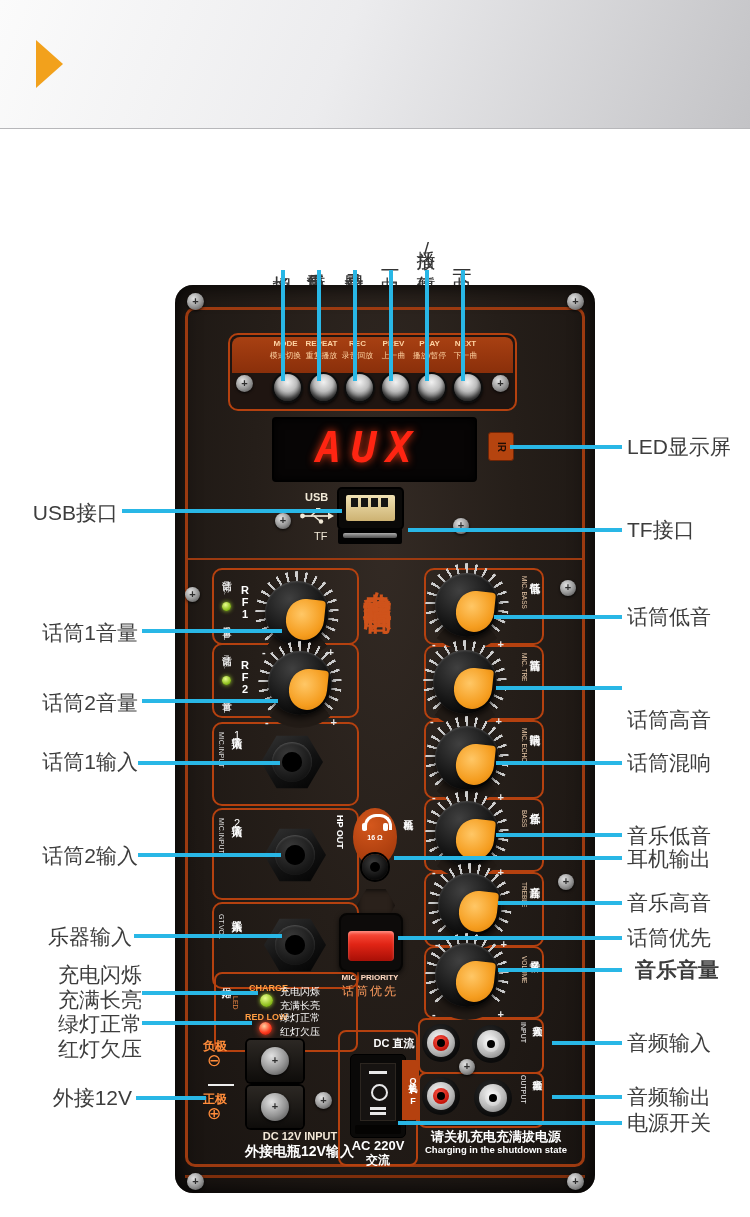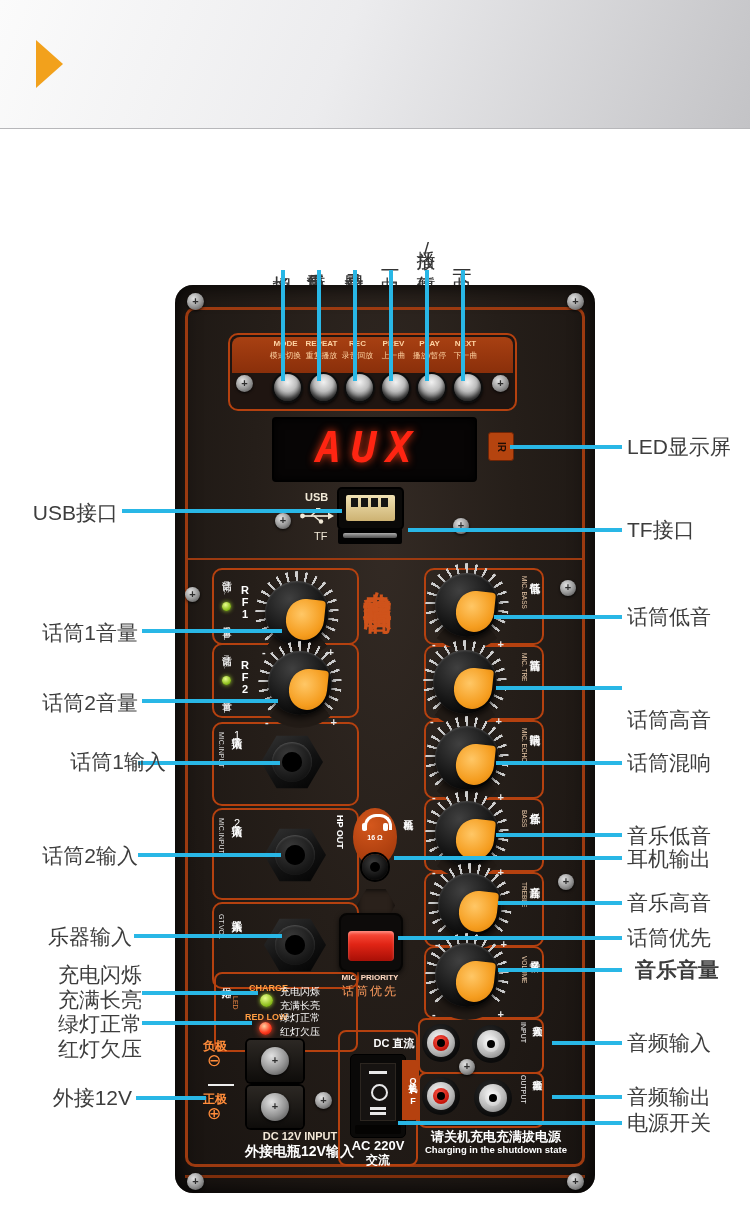--- a/index.html
+++ b/index.html
@@ -104,21 +104,21 @@
   <div class="cline" style="left:281px;top:270px;width:4px;height:111px;"></div>
   <div class="cline" style="left:317px;top:270px;width:4px;height:111px;"></div>
   <div class="cline" style="left:353px;top:270px;width:4px;height:111px;"></div>
   <div class="cline" style="left:389px;top:270px;width:4px;height:111px;"></div>
   <div class="cline" style="left:425px;top:270px;width:4px;height:111px;"></div>
   <div class="cline" style="left:461px;top:270px;width:4px;height:111px;"></div>
 
   <div class="lblL" style="right:632px;top:500px;">USB接口</div>
   <div class="lblL" style="right:612px;top:620px;">话筒1音量</div>
   <div class="lblL" style="right:612px;top:690px;">话筒2音量</div>
-  <div class="lblL" style="right:584px;top:749px;">话筒1输入</div>
+  <div class="lblL" style="right:612px;top:749px;">话筒1输入</div>
   <div class="lblL" style="right:612px;top:843px;margin-left:45px;">话筒2输入</div>
   <div class="lblL" style="right:618px;top:924px;">乐器输入</div>
   <div class="lblL" style="right:608px;top:962px;">
     <span style="display:block;">充电闪烁</span>
     <span style="display:block;">充满长亮</span>
   </div>
   <div class="lblL" style="right:608px;top:1011px;">
     <span style="display:block;">绿灯正常</span>
     <span style="display:block;">红灯欠压</span>
   </div>

